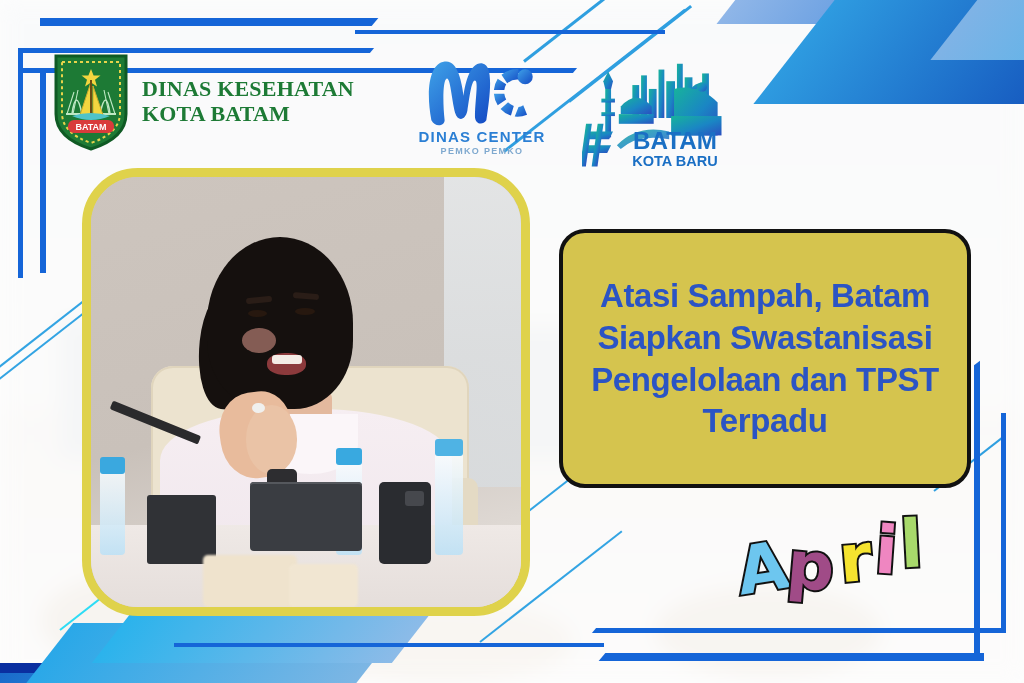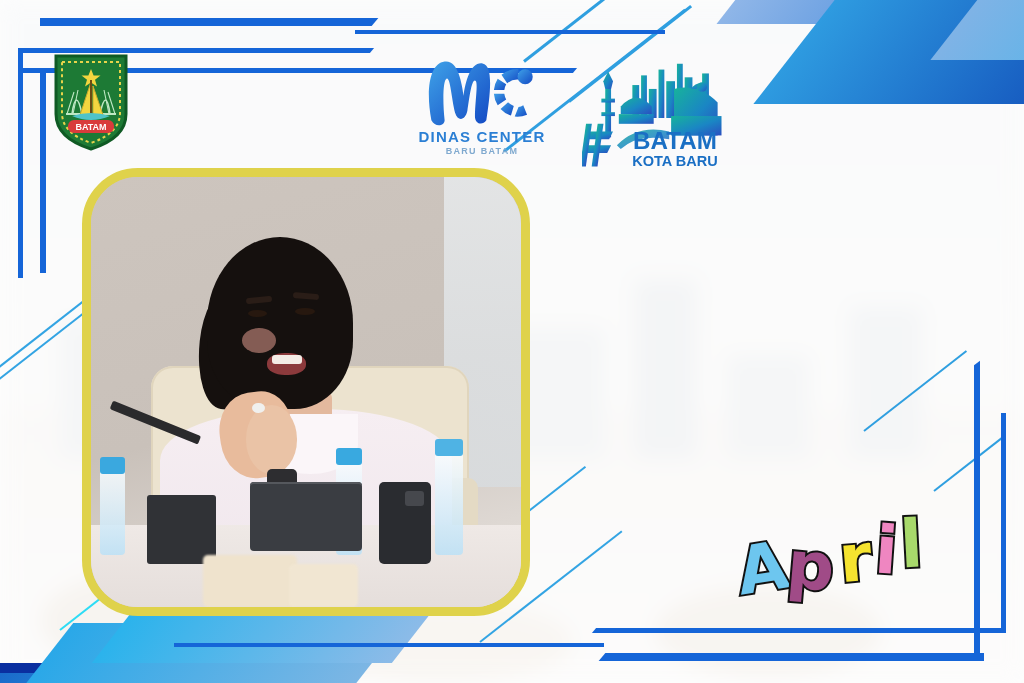--- a/index.html
+++ b/index.html
@@ -306,20 +306,22 @@
           <path d="M22 40 L15 62 M26 38 L21 62 M56 40 L63 62 M52 38 L57 62" stroke="#bfe8c4" stroke-width="1.1"></path>
           <polygon points="39,30 39,63 28,63" fill="#f3d63f" stroke="#caa92c" stroke-width="1"></polygon>
           <polygon points="41,34 41,63 51,63" fill="#f3d63f" stroke="#caa92c" stroke-width="1"></polygon>
           <rect x="38" y="28" width="2" height="36" fill="#6b4b14"></rect>
           <path d="M20 64 Q39 58 58 64 Q39 72 20 64 Z" fill="#4fc3c9"></path>
           <rect x="16" y="68" width="46" height="13" rx="6" fill="#d93b3b"></rect>
           <text x="39" y="78" text-anchor="middle" font-family="Liberation Sans, sans-serif" font-size="9" font-weight="700" fill="#ffffff">BATAM</text>
         </svg>
       </div>
       <div class="dinkes-text">
+        <div>DINAS KESEHATAN</div>
+        <div>KOTA BATAM</div>
       </div>
     </div>
 
     <div class="logo-mc">
       <div class="mc-mark">
         <svg viewBox="0 0 130 76">
           <defs>
             <linearGradient id="gmc" x1="0" y1="0" x2="1" y2="1">
               <stop offset="0" stop-color="#3fa2e8"></stop>
                 <stop offset="1" stop-color="#1349c4"></stop>
@@ -330,21 +332,21 @@
             <path d="M104 16 A26 26 0 0 0 86 22 L92 31 A16 16 0 0 1 104 27 Z"></path>
             <path d="M82 26 A26 26 0 0 0 78 38 L89 38 A16 16 0 0 1 91 32 Z"></path>
             <path d="M78 42 A26 26 0 0 0 82 54 L91 48 A16 16 0 0 1 89 42 Z"></path>
             <path d="M85 58 A26 26 0 0 0 96 65 L99 55 A16 16 0 0 1 93 51 Z"></path>
             <path d="M100 66 A26 26 0 0 0 113 64 L109 54 A16 16 0 0 1 104 56 Z"></path>
             <circle cx="111" cy="24" r="8"></circle>
           </g>
         </svg>
       </div>
       <div class="mc-t1">DINAS CENTER</div>
-      <div class="mc-t2">BARU BATAM</div>
+      <div class="mc-t2">PEMKO PEMKO</div>
     </div>
 
     <div class="logo-batam">
       <svg viewBox="0 0 160 118">
         <defs>
           <linearGradient id="gb" x1="0" y1="0" x2="1" y2="1">
             <stop offset="0" stop-color="#17b39b"></stop>
               <stop offset=".55" stop-color="#1a86c4"></stop>
             <stop offset="1" stop-color="#2a4fc0"></stop>
           </linearGradient>
@@ -414,20 +416,23 @@
         <div class="ph-bo2c"></div>
       <div class="ph-box"></div>
       <div class="ph-tablet"></div>
       <div class="ph-phone"></div>
         <div class="ph-cam"></div>
       <div class="ph-cup"></div>
         <div class="ph-cup2"></div>
     </div>
   </div>
 
+  <div class="headline">
+    <h1>Atasi Sampah, Batam Siapkan Swastanisasi Pengelolaan dan TPST Terpadu</h1>
+  </div>
 
   <div class="april">
     <span class="ap-A" style="color: rgb(109, 198, 239);">A</span>
     <span class="ap-p" style="color: rgb(160, 75, 135);">p</span>
     <span class="ap-r" style="color: rgb(245, 227, 47);">r</span>
     <span class="ap-i" style="color: rgb(239, 134, 193);">i</span>
     <span class="ap-l" style="color: rgb(168, 217, 107);">l</span>
   </div>
 
 </div>

